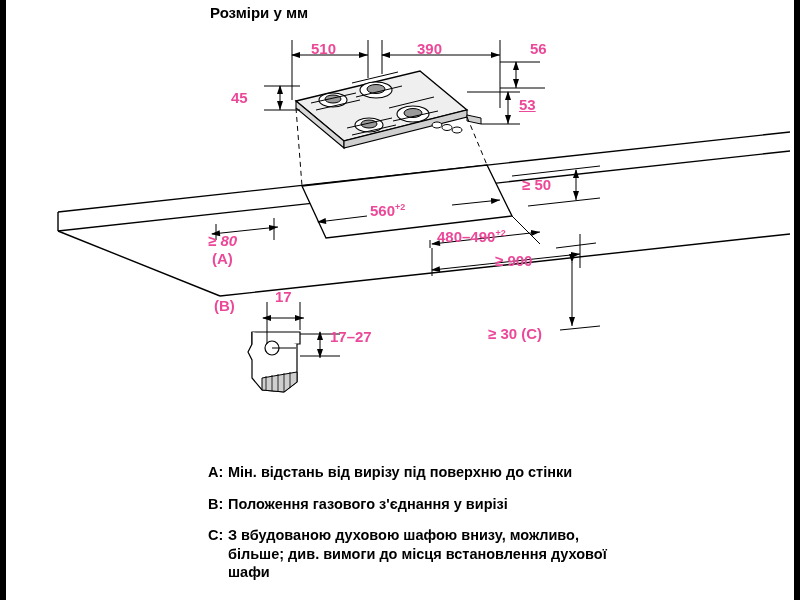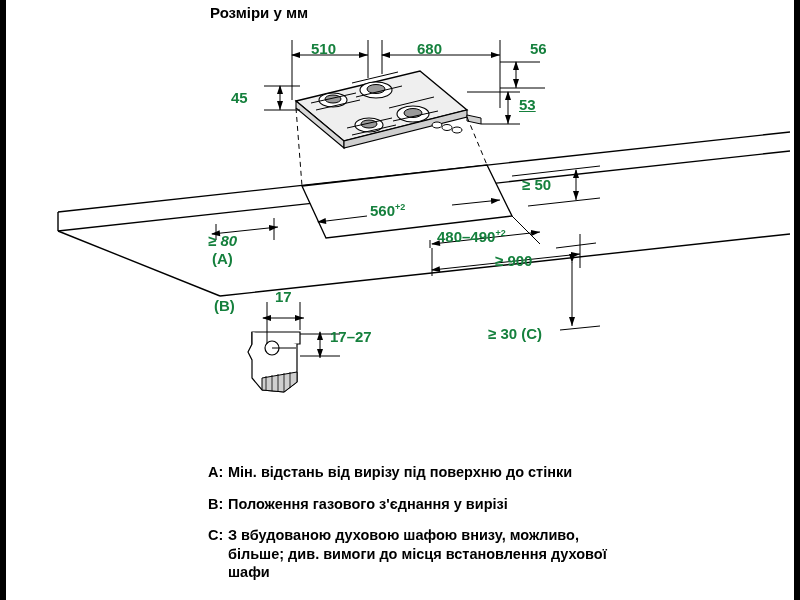--- a/index.html
+++ b/index.html
@@ -36,21 +36,21 @@
     left: 0; top: 0;
     width: 800px;
     height: 600px;
   }
 
   .lbl {
     position: absolute;
     font-family: "Liberation Sans", sans-serif;
     font-size: 15px;
     font-weight: bold;
-    color: #15803d;
+    color: #ec4899;
     white-space: nowrap;
     line-height: 1.15;
   }
   .lbl sup { font-size: 9px; vertical-align: super; font-weight: bold; }
 
   .title {
     position: absolute;
     left: 210px;
     top: 4px;
     font-size: 15px;
@@ -248,21 +248,21 @@
         <line x1="300" y1="356" x2="340" y2="356"></line>
         <line x1="320" y1="332" x2="320" y2="358" marker-start="url(#arS)" marker-end="url(#ar)"></line>
       </g>
 
     </g>
   </svg>
 
   <div class="title">Розміри у мм</div>
 
   <div class="lbl" style="left:311px; top:40px;">510</div>
-  <div class="lbl" style="left:417px; top:40px;">680</div>
+  <div class="lbl" style="left:417px; top:40px;">390</div>
   <div class="lbl" style="left:530px; top:40px;">56</div>
   <div class="lbl" style="left:231px; top:89px;">45</div>
   <div class="lbl" style="left:519px; top:96px;text-decoration:underline;">53</div>
 
   <div class="lbl" style="left:522px; top:176px;">≥ 50</div>
 
   <div class="lbl" style="left:370px; top:202px;text-align:right;"><span>560</span><sup>+2</sup></div>
 
   <div class="lbl" style="left:437px; top:228px;"><span>480–490</span><sup>+2</sup></div>
 

